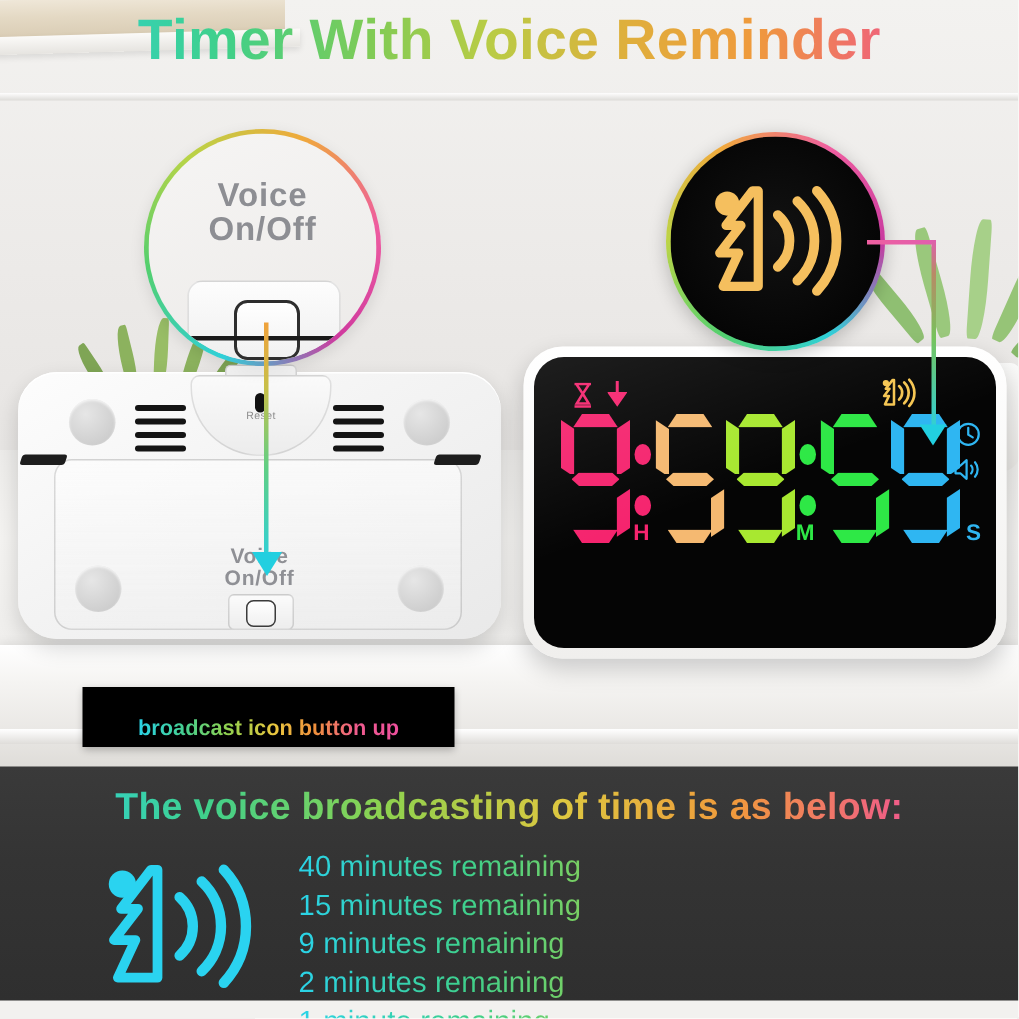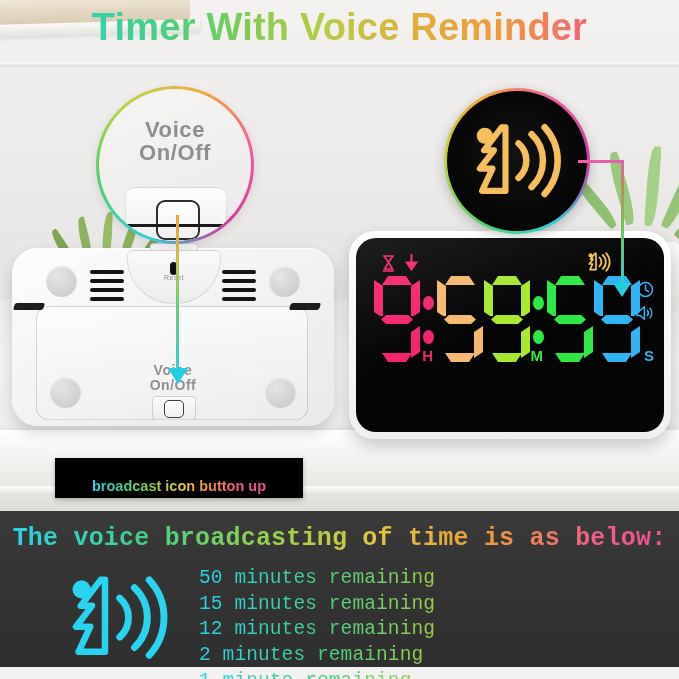--- a/index.html
+++ b/index.html
@@ -231,21 +231,20 @@
   .caption-strip p{
     margin:0;text-align:center;font-size:14.5px;font-weight:bold;line-height:1.12;
     background:linear-gradient(90deg,#2ad3e8 0%,#46cf8e 18%,#8fd14f 34%,#e9c83f 52%,#ef8f3d 68%,#ef5b8e 84%,#ee4f9d 100%);
     -webkit-background-clip:text;background-clip:text;color:transparent;
   }
 
   
   .bottom-panel{
     position:absolute;left:0;top:511px;width:679px;height:156px;
     background:linear-gradient(180deg,#3a3a3a 0%,#343434 40%,#2f2f2f 100%);
-    font-family:Liberation Mono, monospace;
   }
   .bp-title{
     position:absolute;left:0;top:13px;width:679px;text-align:center;
     font-size:25px;font-weight:bold;letter-spacing:.2px;
     background:linear-gradient(90deg,#2ad3f0 0%,#3fd08c 20%,#8fd24e 38%,#ddc740 55%,#f09a3c 72%,#f05e86 88%,#ef4f9c 100%);
     -webkit-background-clip:text;background-clip:text;color:transparent;
   }
   .bp-icon{position:absolute;left:66px;top:63px;}
   .bp-list{
     position:absolute;left:199px;top:55px;width:440px;
@@ -463,23 +462,23 @@
       <svg width="104" height="88" viewBox="0 0 24 20">
         <circle cx="3.6" cy="3.4" r="2.1" fill="#2ad3f0"></circle>
         <path d="M8 1.2 L3.4 7.2 L6 7.2 L2.3 12 L5.6 12 L2.9 17.8 L9 17.8 L9 1.2 Z" fill="none" stroke="#2ad3f0" stroke-width="1.5" stroke-linejoin="round"></path>
         <path d="M12.4 5.4a6 6 0 0 1 0 9" stroke="#2ad3f0" stroke-width="1.6" fill="none" stroke-linecap="round"></path>
         <path d="M15.8 3a9.5 9.5 0 0 1 0 13.8" stroke="#2ad3f0" stroke-width="1.6" fill="none" stroke-linecap="round"></path>
         <path d="M19.2 1.2a12.8 12.8 0 0 1 0 17.4" stroke="#2ad3f0" stroke-width="1.6" fill="none" stroke-linecap="round"></path>
       </svg>
     </div>
 
     <ul class="bp-list">
-      <li>50 minutes remaining</li>
+      <li>40 minutes remaining</li>
       <li>15 minutes remaining</li>
-      <li>12 minutes remaining</li>
+      <li>9 minutes remaining</li>
       <li>2 minutes remaining</li>
       <li>1 minute remaining</li>
 
     </ul>
   </div>
 
   <div style="position:absolute;left:0;top:6px;width:679px;text-align:center;
               font-size:38px;font-weight:bold;letter-spacing:.2px;
               background:linear-gradient(90deg,#2ad3e8 0%,#3fd08a 22%,#7ecb56 36%,#b9cc45 48%,#e0ae3c 62%,#ef9a3c 74%,#ef5f7e 88%,#ee2f8f 100%);
               -webkit-background-clip:text;background-clip:text;color:transparent;">

